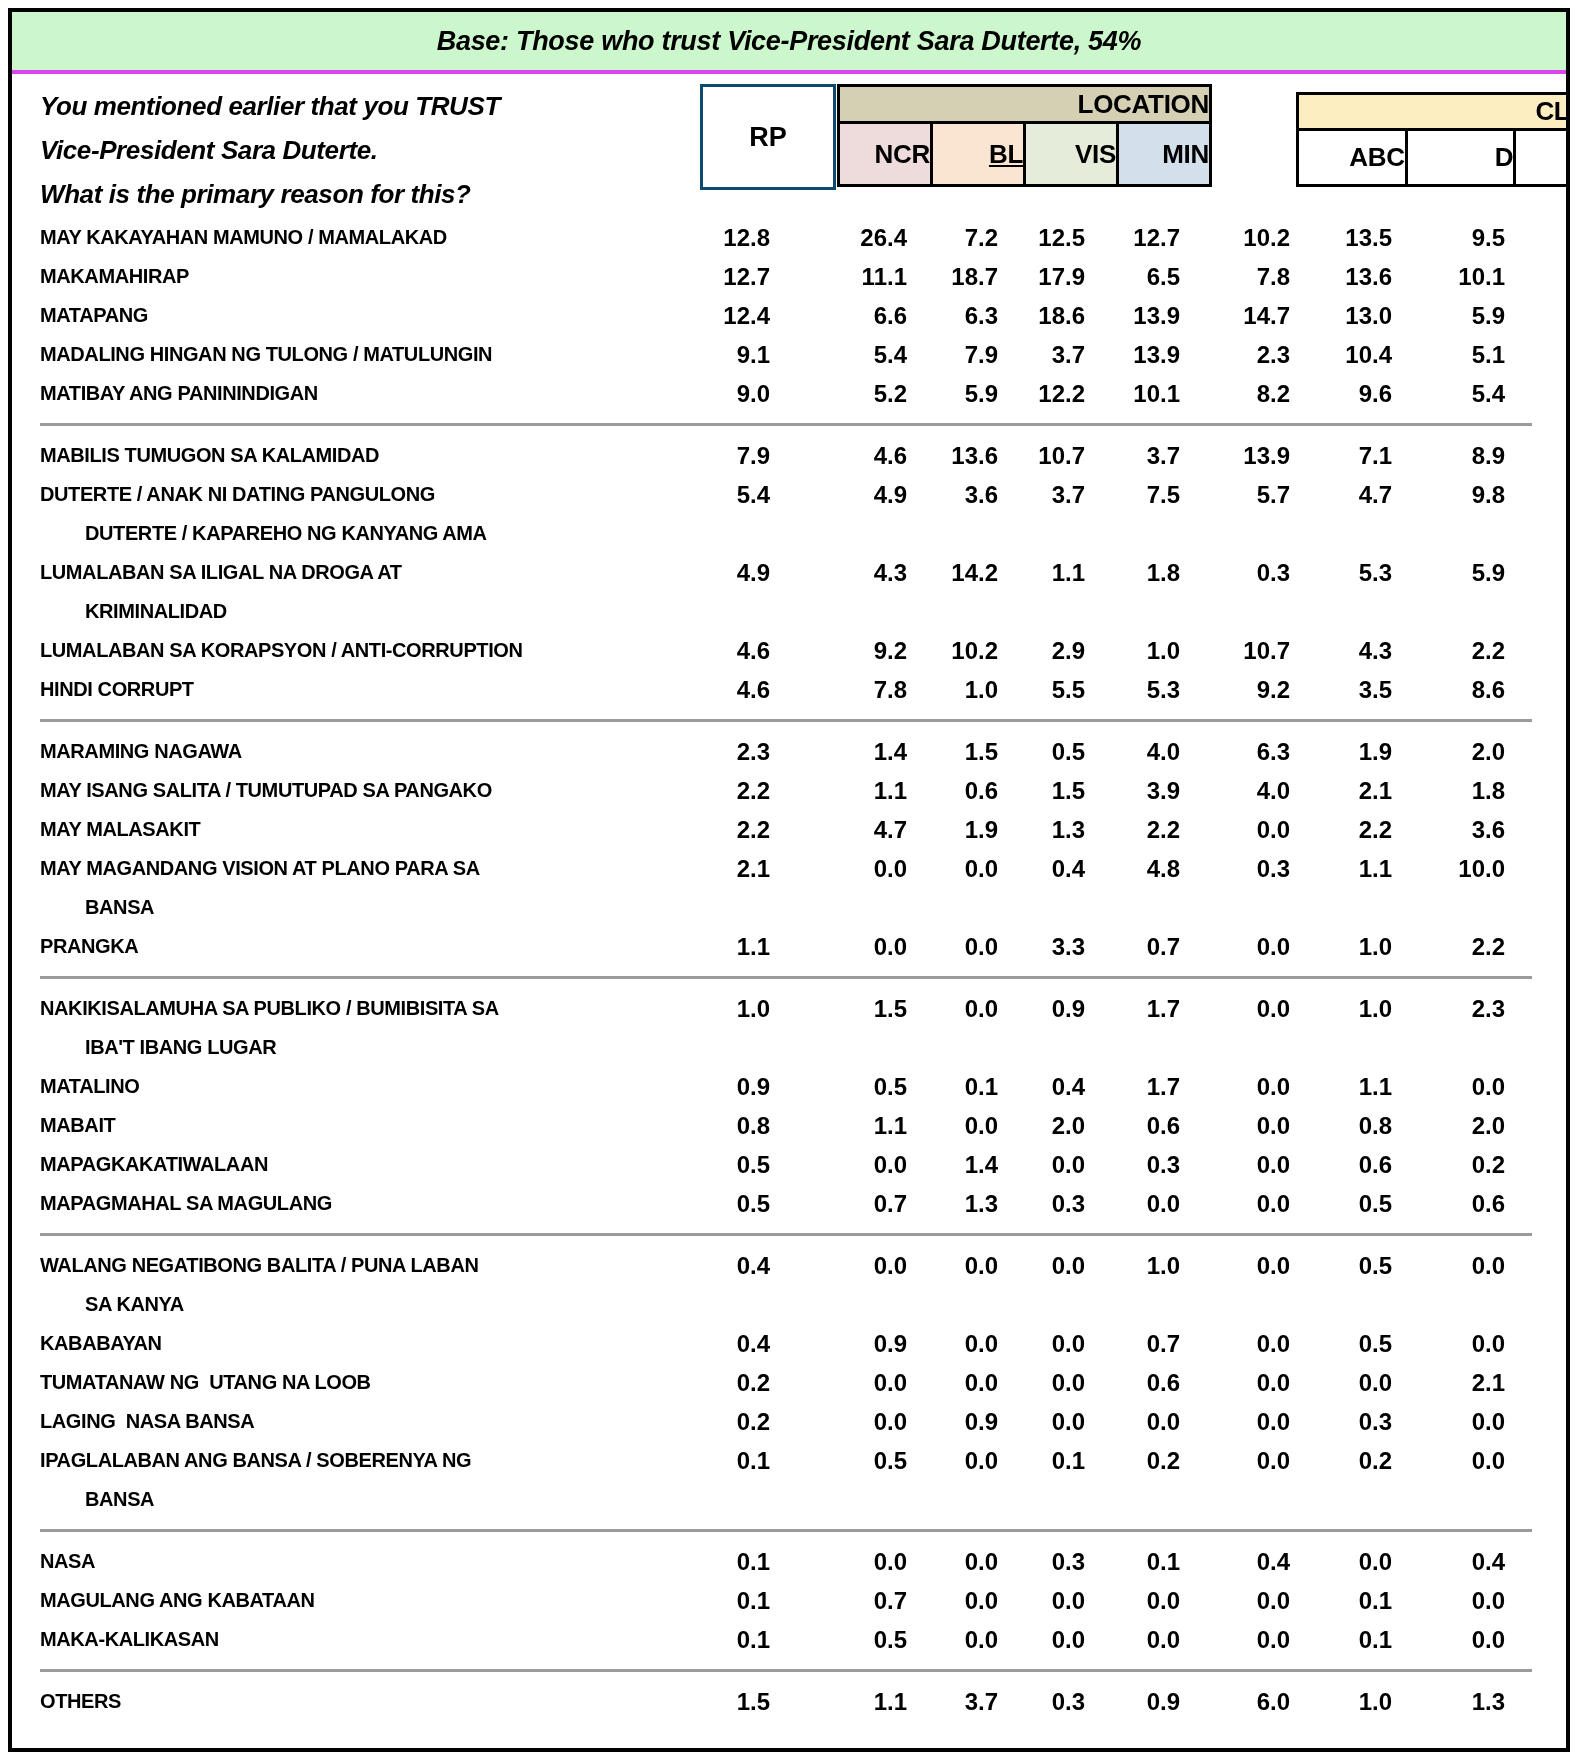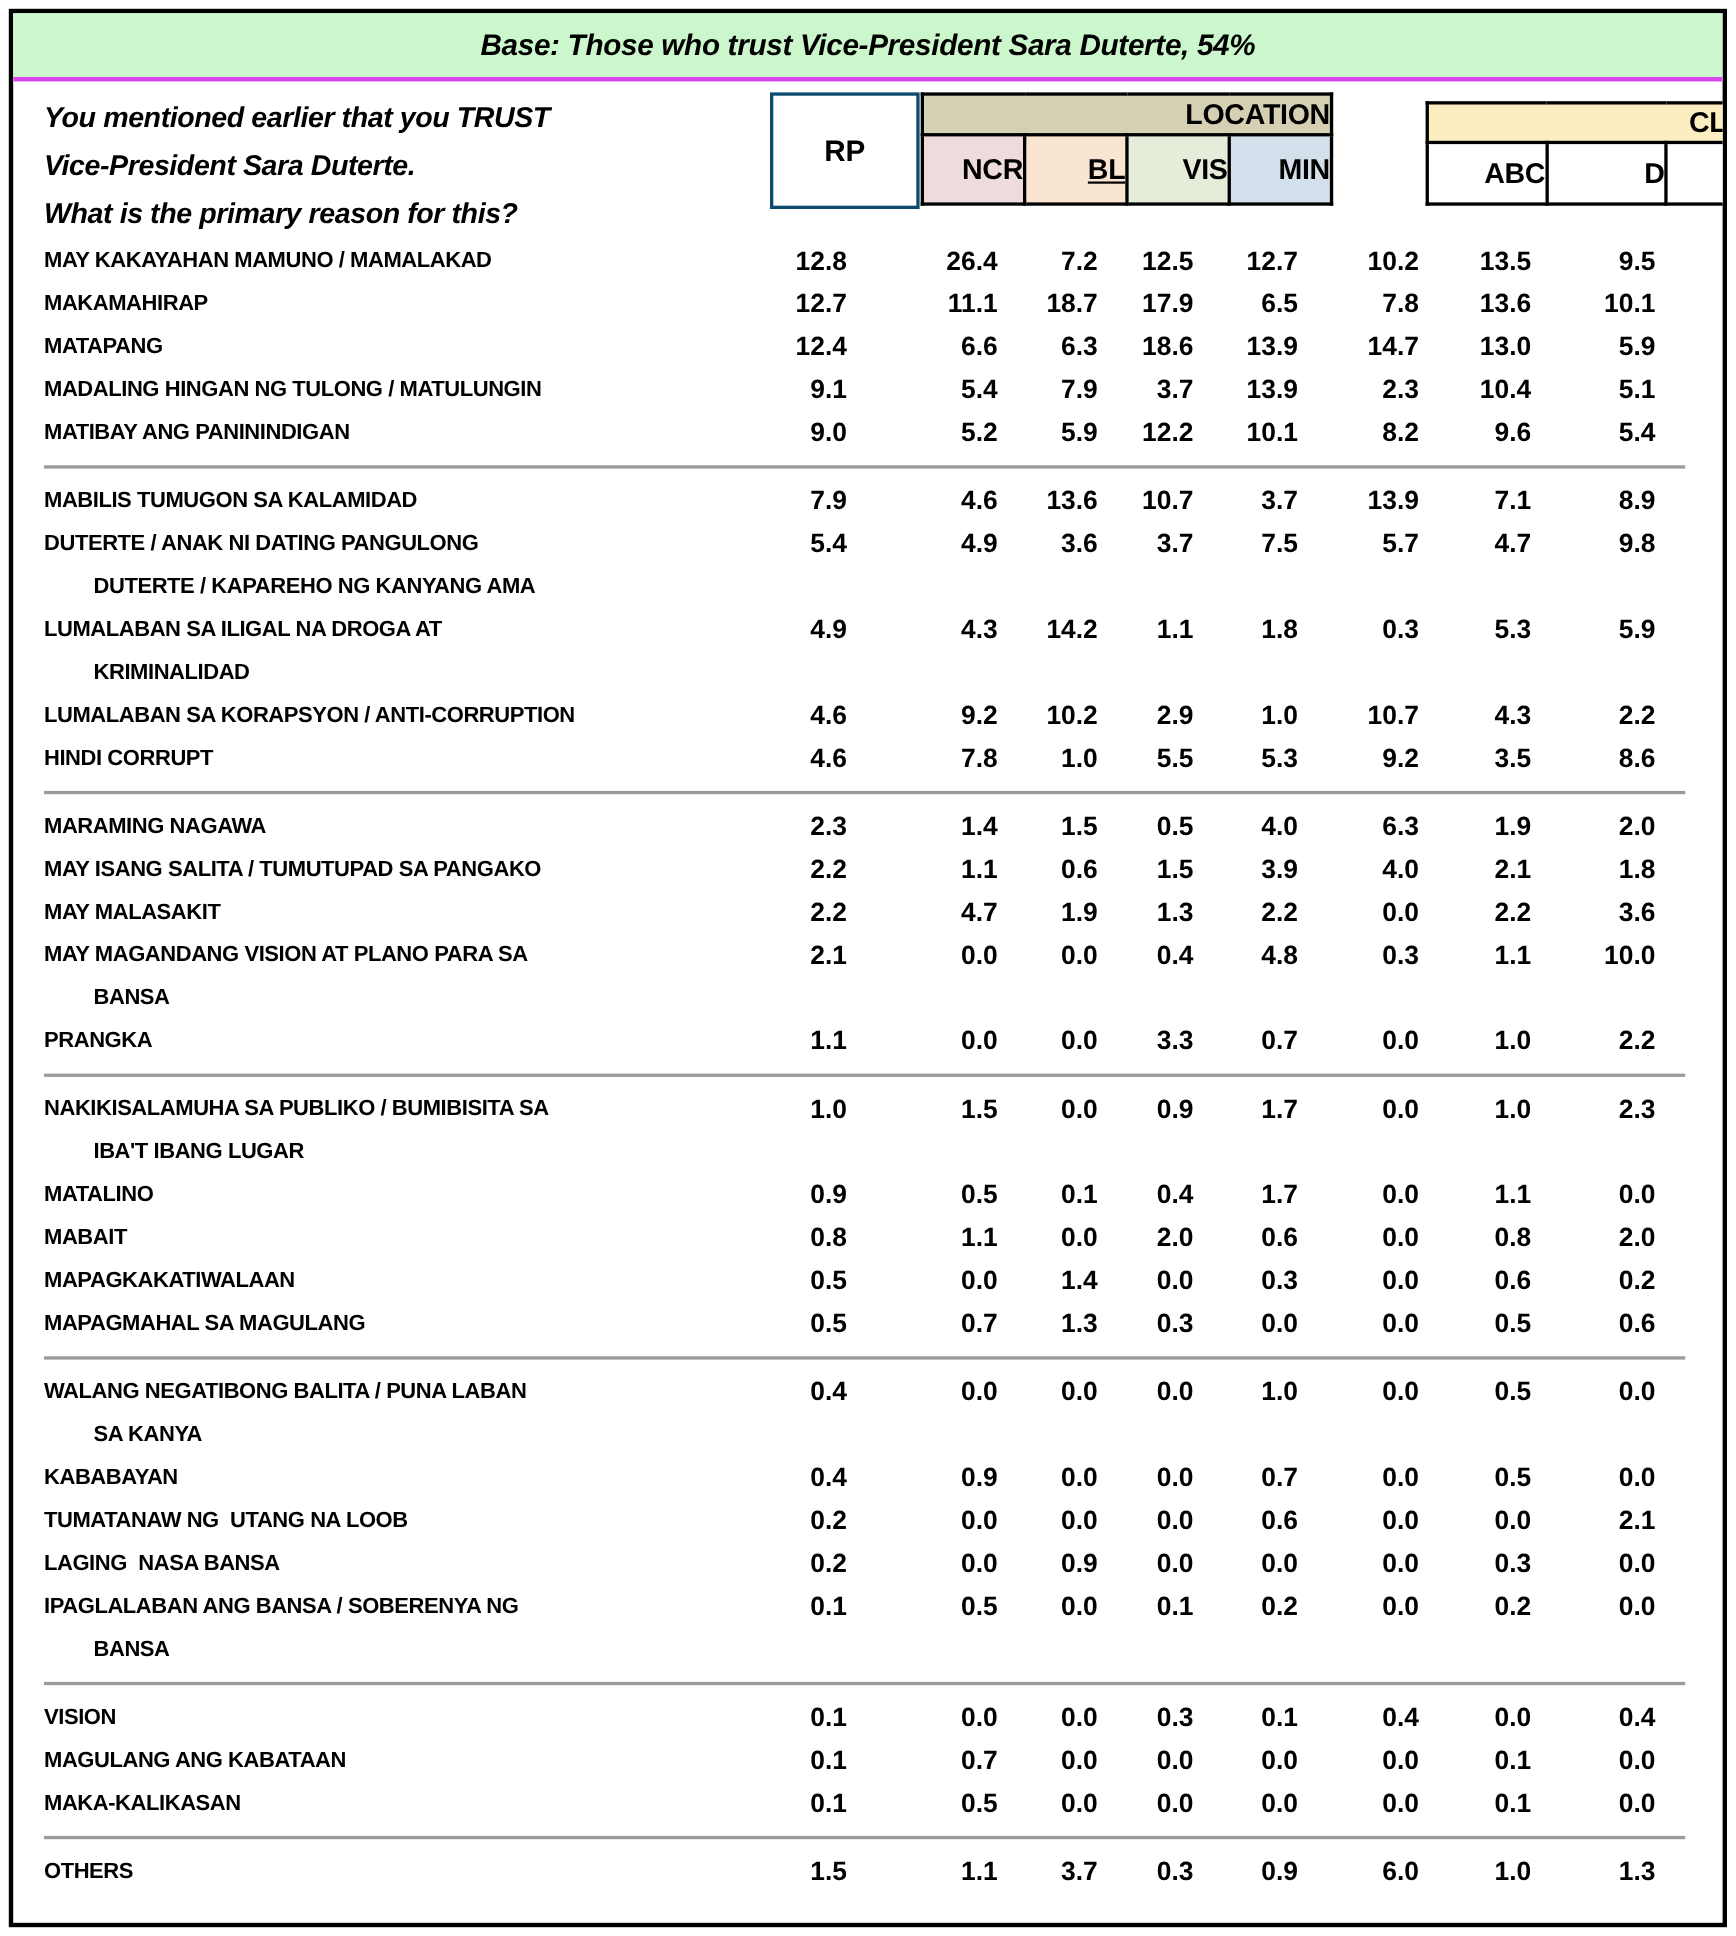--- a/index.html
+++ b/index.html
@@ -405,21 +405,21 @@
         <div class="num ncr">0.5</div>
         <div class="num bl">0.0</div>
         <div class="num vis">0.1</div>
         <div class="num min">0.2</div>
         <div class="num abc">0.0</div>
         <div class="num d">0.2</div>
         <div class="num e">0.0</div>
       </div>
       <div class="sep" style="border-top-color: rgb(155, 155, 155);"></div>
       <div class="row">
-        <div class="lbl"><div>VISION</div></div>
+        <div class="lbl"><div>NASA</div></div>
         <div class="num rp">0.1</div>
         <div class="num ncr">0.0</div>
         <div class="num bl">0.0</div>
         <div class="num vis">0.3</div>
         <div class="num min">0.1</div>
         <div class="num abc">0.4</div>
         <div class="num d">0.0</div>
         <div class="num e">0.4</div>
       </div>
       <div class="row">

